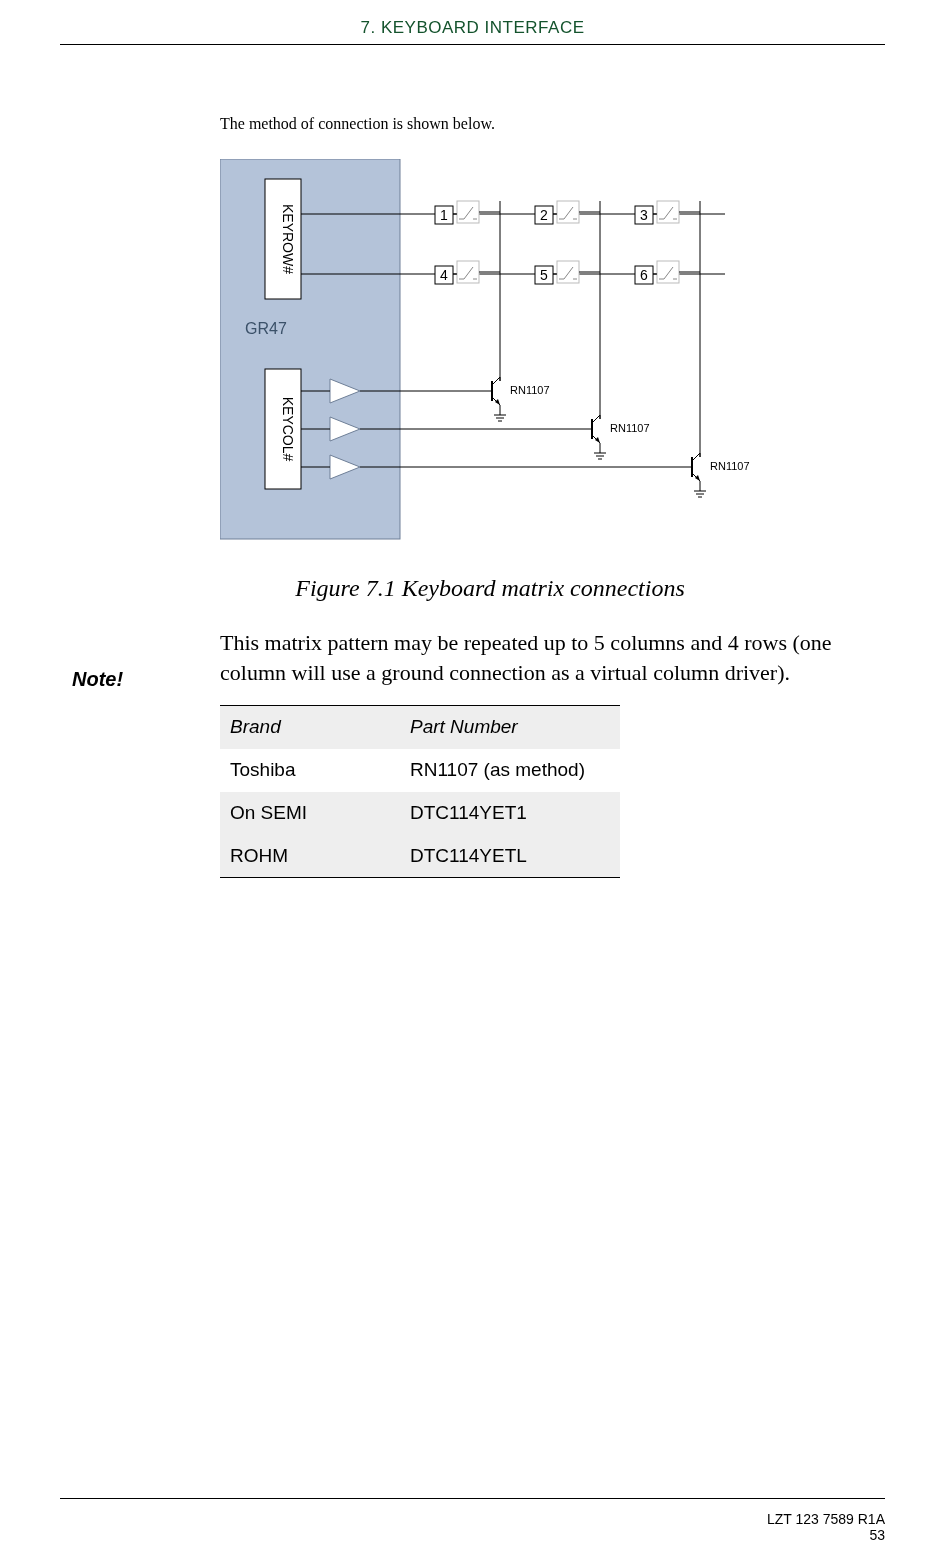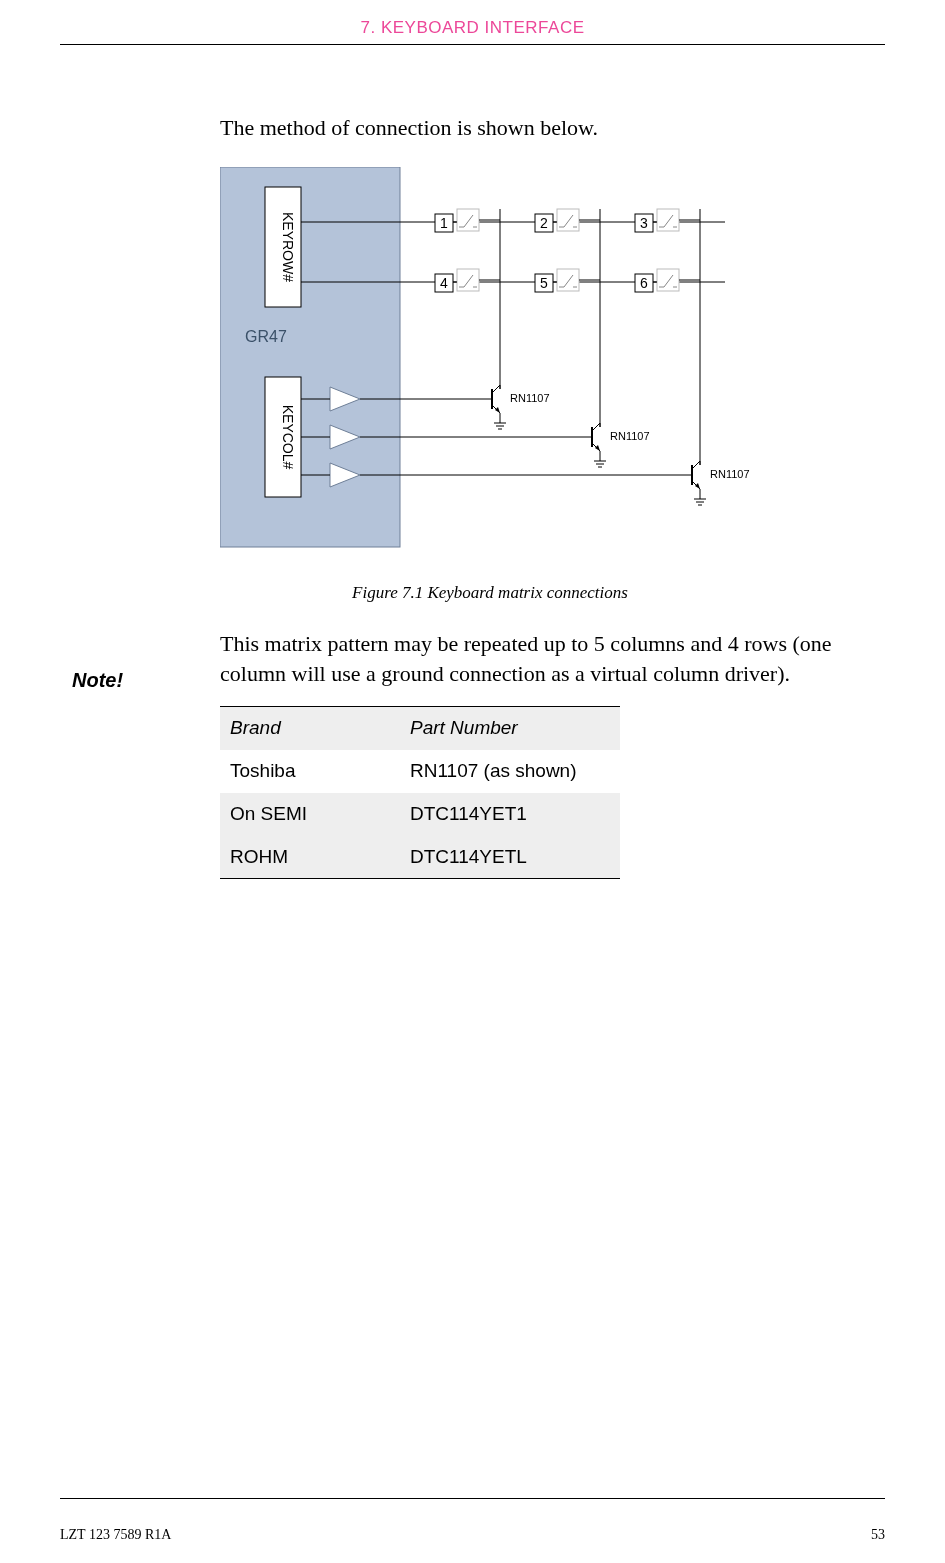--- a/index.html
+++ b/index.html
@@ -16,45 +16,45 @@
     height: 1563px;
     position: relative;
     box-sizing: border-box;
   }
   .header {
     text-align: center;
     padding-top: 18px;
     font-family: "Helvetica Neue", Helvetica, Arial, sans-serif;
     font-size: 17px;
     letter-spacing: 0.5px;
-    color: #ec4899;
+    color: #14532d;
   }
   .header-rule {
     margin: 6px 60px 0 60px;
     border: none;
     border-top: 1px solid #000;
   }
   .body {
     margin: 70px 60px 0 60px;
     position: relative;
   }
   .intro {
     margin-left: 160px;
-    font-size: 22px;
+    font-size: 16px;
     font-family: "Adobe Garamond Pro", Garamond, "Times New Roman", serif;
   }
   .figure-wrap {
     margin: 26px 0 0 160px;
   }
   .caption {
     margin: 22px 0 0 160px;
     text-align: center;
     font-style: italic;
     font-family: "Adobe Garamond Pro", Garamond, "Times New Roman", serif;
-    font-size: 17px;
+    font-size: 24px;
     width: 540px;
   }
   .note-row {
     margin-top: 26px;
     display: flex;
   }
   .note-label {
     width: 160px;
     font-family: "Helvetica Neue", Helvetica, Arial, sans-serif;
     font-weight: bold;
@@ -99,25 +99,26 @@
     position: absolute;
     left: 60px; right: 60px;
     bottom: 56px;
     border: none;
     border-top: 1px solid #000;
   }
   .footer {
     position: absolute;
     left: 60px; right: 60px;
     bottom: 20px;
-    font-family: Liberation Serif, serif;
+    font-family: Liberation Sans, sans-serif;
     font-size: 14px;
     display: flex;
     justify-content: space-between;
     align-items: flex-end;
+    flex-direction: column;
   }
   .footer .pgnum { font-size: 14px; }
 
   
   .svg-keylabel {
     font-family: Arial, Helvetica, sans-serif;
     font-size: 14px;
   }
   .svg-gr47 {
     font-family: Arial, Helvetica, sans-serif;
@@ -306,21 +307,21 @@
 
 
     <table class="transistors">
       <tbody>
           <tr class="shade">
         <th style="width:160px">Brand</th>
         <th>Part Number</th>
       </tr>
       <tr>
         <td>Toshiba</td>
-        <td>RN1107 (as shown)</td>
+        <td>RN1107 (as method)</td>
       </tr>
       <tr class="shade">
         <td>On SEMI</td>
         <td>DTC114YET1</td>
       </tr>
       <tr class="shade last">
         <td>ROHM</td>
         <td>DTC114YETL</td>
       </tr>
     </tbody>

